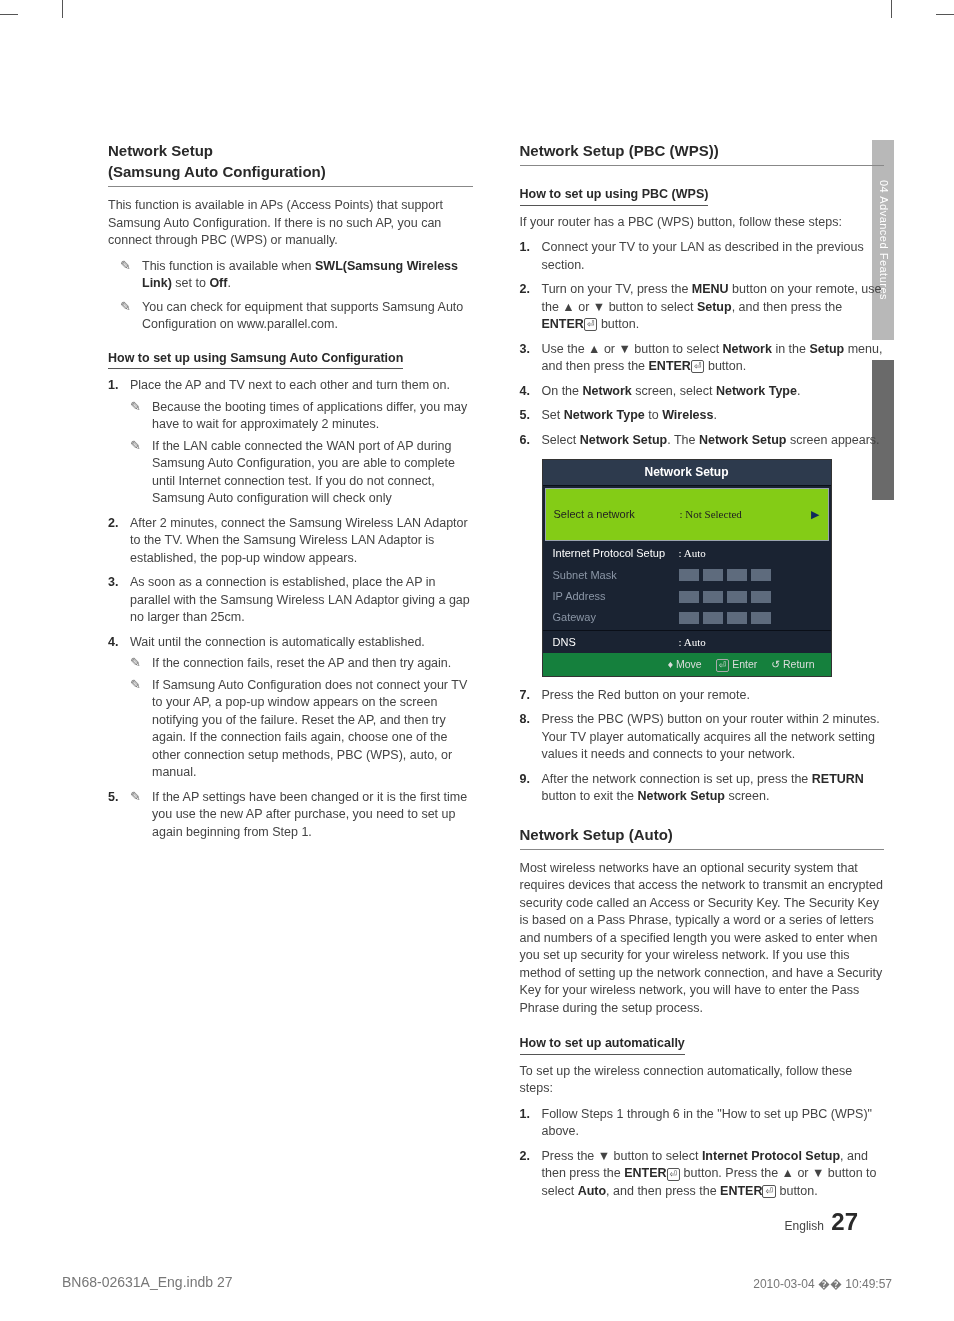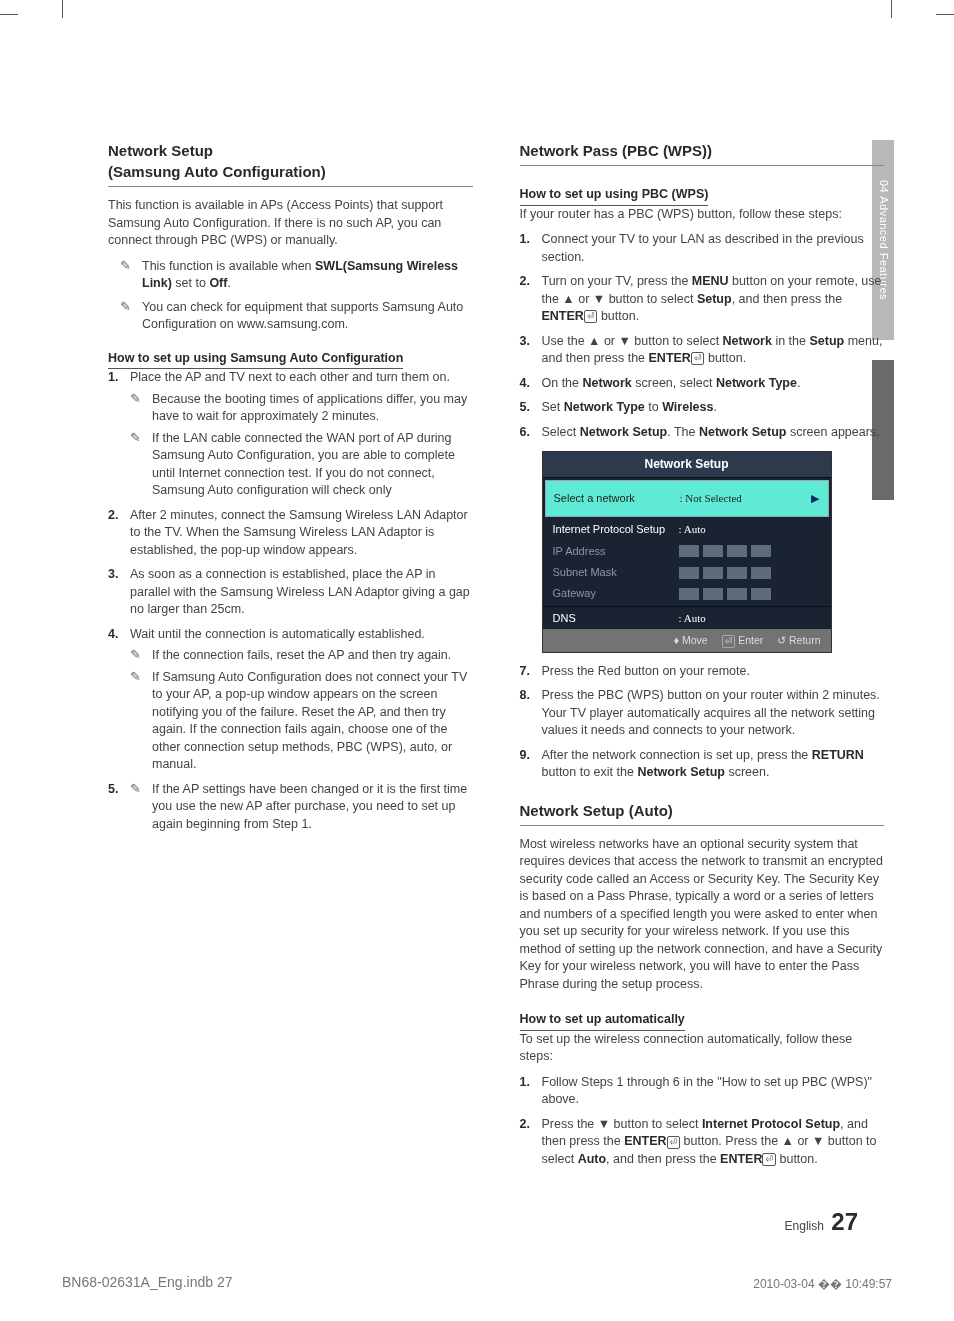--- a/index.html
+++ b/index.html
@@ -86,20 +86,21 @@
     line-height: 1.2;
   }
   .note-text { flex:1; color:#444; }
   .sub-head {
     font-weight: bold;
     font-size: 12.5px;
     display: inline-block;
     border-bottom: 1px solid #555;
     padding-bottom: 1px;
     margin-top: 10px;
+    margin-bottom: 8px;
     color:#2a2a2a;
   }
   ol.steps {
     list-style: none;
     counter-reset: step;
     margin-left: 0;
   }
   ol.steps > li {
     counter-increment: step;
     padding-left: 22px;
@@ -141,39 +142,39 @@
     border-bottom: 1px solid #0a0f18;
     color:#fff;
   }
   .osd-row {
     display: flex;
     align-items: center;
     padding: 3px 10px;
     gap: 6px;
   }
   .osd-row.selected {
-    background: #5eead4;
+    background: #84cc16;
     color: #222;
     border: 1px solid #9aa3b0;
     margin: 2px;
-    padding: 10px 8px;
+    padding: 18px 8px;
     align-items: center;
   }
   .osd-label { flex: 0 0 120px; }
   .osd-val { flex: 1; font-family: Liberation Serif, serif; }
   .osd-arrow { color:#102a5c; font-size:11px; }
   .osd-row.dim { color:#8b96a6; }
   .ip-boxes { display:flex; gap:4px; }
   .ip-box { width:20px; height:12px; background:#5e6b7d; }
   .osd-foot {
-    background:#737373;
+    background:#15803d;
     display:flex;
     justify-content:flex-end;
     gap:14px;
-    padding:4px 10px;
+    padding:4px 16px;
     font-size:10.5px;
     color:#ddd;
   }
   .osd-divider { height:1px; background:#0a0f18; margin: 1px 0;}
 
   .page-foot {
     position: absolute;
     bottom: 82px;
     right: 96px;
     font-size: 12px;
@@ -231,21 +232,21 @@
 (Samsung Auto Configuration)</span>
       </h2>
       <p class="body">This function is available in APs (Access Points) that support Samsung Auto Configuration. If there is no such AP, you can connect through PBC (WPS) or manually.</p>
 
       <div class="note-row">
         <span class="note-icon">✎</span>
         <span class="note-text">This function is available when <b>SWL(Samsung Wireless Link)</b> set to <b>Off</b>.</span>
       </div>
       <div class="note-row">
         <span class="note-icon">✎</span>
-        <span class="note-text">You can check for equipment that supports Samsung Auto Configuration on www.samsung.com.</span>
+        <span class="note-text">You can check for equipment that supports Samsung Auto Configuration on www.parallel.com.</span>
       </div>
 
       <div class="sub-head">How to set up using Samsung Auto Configuration</div>
 
       <ol class="steps">
         <li>
           <span>Place the AP and TV next to each other and turn them on.</span>
           <div class="sub-note">
               <span class="note-icon">✎</span>
               <span>Because the booting times of applications differ, you may have to wait for approximately 2 minutes.</span>
@@ -271,21 +272,21 @@
         <li>
           <div class="sub-note">
               <span class="note-icon">✎</span>
               <span>If the AP settings have been changed or it is the first time you use the new AP after purchase, you need to set up again beginning from Step 1.</span>
             </div>
         </li>
       </ol>
     </div>
 
     <div class="col">
-      <h2 class="sec-title">Network Pass (PBC (WPS))</h2>
+      <h2 class="sec-title">Network Setup (PBC (WPS))</h2>
       <div class="sub-head">How to set up using PBC (WPS)</div>
       <p class="body">If your router has a PBC (WPS) button, follow these steps:</p>
 
       <ol class="steps">
         <li><span>Connect your TV to your LAN as described in the previous section.</span></li>
         <li>Turn on your TV, press the <b>MENU</b> button on your remote, use the ▲ or ▼ button to select <b>Setup</b>, and then press the <b>ENTER</b><span class="enter-icon">⏎</span> button.</li>
         <li>Use the ▲ or ▼ button to select <b>Network</b> in the <b>Setup</b> menu, and then press the <b>ENTER</b><span class="enter-icon">⏎</span> button.</li>
         <li>On the <b>Network</b> screen, select <b>Network Type</b>.</li>
         <li>Set <b>Network Type</b> to <b>Wireless</b>.</li>
         <li>Select <b>Network Setup</b>. The <b>Network Setup</b> screen appears.</li>
@@ -297,30 +298,30 @@
         <div class="osd-row selected">
           <span class="osd-label">Select a network</span>
           <span class="osd-val">: Not Selected</span>
           <span class="osd-arrow">▶</span>
         </div>
         <div class="osd-row">
           <span class="osd-label">Internet Protocol Setup</span>
           <span class="osd-val">: Auto</span>
         </div>
         <div class="osd-row dim">
+          <span class="osd-label">Subnet Mask</span>
+          <span class="ip-boxes">
+              <span class="ip-box"></span>
+              <span class="ip-box"></span>
+              <span class="ip-box"></span>
+              <span class="ip-box"></span>
+            </span>
+        </div>
+        <div class="osd-row dim">
           <span class="osd-label">IP Address</span>
-          <span class="ip-boxes">
-              <span class="ip-box"></span>
-              <span class="ip-box"></span>
-              <span class="ip-box"></span>
-              <span class="ip-box"></span>
-            </span>
-        </div>
-        <div class="osd-row dim">
-          <span class="osd-label">Subnet Mask</span>
           <span class="ip-boxes">
               <span class="ip-box"></span>
               <span class="ip-box"></span>
               <span class="ip-box"></span>
               <span class="ip-box"></span>
             </span>
         </div>
         <div class="osd-row dim">
           <span class="osd-label">Gateway</span>
           <span class="ip-boxes">

